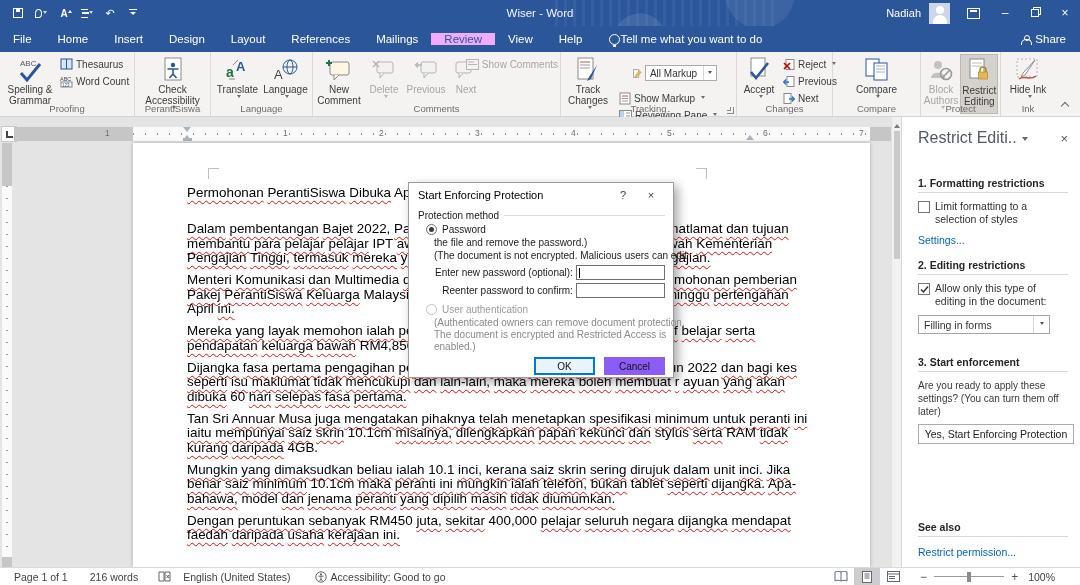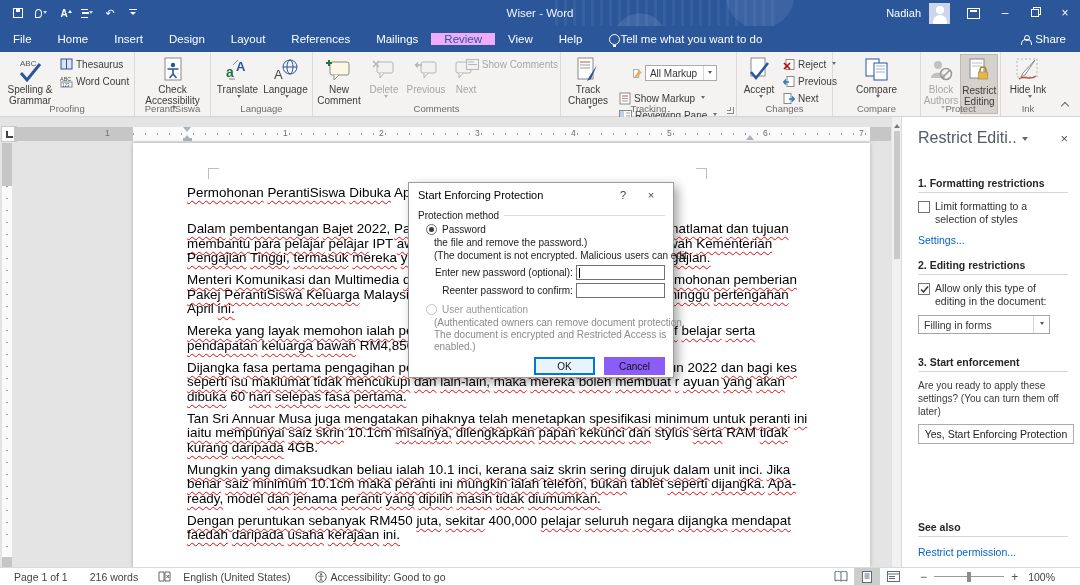--- a/index.html
+++ b/index.html
@@ -549,21 +549,21 @@
           <div class="dline dlast"><span class="sq">dibuka</span> <span>60</span> <span class="sq">hari</span> <span class="sq">selepas</span> <span class="sq">fasa</span> <span class="sq">pertama.</span></div>
         </div>
         <div class="para">
           <div class="dline"><span>Tan</span> <span>Sri</span> <span class="sq">Annuar</span> <span class="sq">Musa</span> <span class="sq">juga</span> <span class="sq">mengatakan</span> <span class="sq">pihaknya</span> <span class="sq">telah</span> <span class="sq">menetapkan</span> <span class="sq">spesifikasi</span> <span class="sq">minimum</span> <span class="sq">untuk</span> <span class="sq">peranti</span> <span class="sq">ini</span></div>
           <div class="dline"><span class="sq">iaitu</span> <span class="sq">mempunyai</span> <span class="sq">saiz</span> <span class="sq">skrin</span> <span>10.1cm</span> <span class="sq">misalnya,</span> <span class="sq">dilengkapkan</span> <span class="sq">papan</span> <span class="sq">kekunci</span> <span class="sq">dan</span> <span>stylus</span> <span class="sq">serta</span> <span>RAM</span> <span class="sq">tidak</span></div>
           <div class="dline dlast"><span class="sq">kurang</span> <span class="sq">daripada</span> <span>4GB.</span></div>
         </div>
         <div class="para">
           <div class="dline"><span class="sq">Mungkin</span> <span class="sq">yang</span> <span class="sq">dimaksudkan</span> <span class="sq">beliau</span> <span class="sq">ialah</span> <span>10.1</span> <span class="sq">inci,</span> <span class="sq">kerana</span> <span class="sq">saiz</span> <span class="sq">skrin</span> <span class="sq">sering</span> <span class="sq">dirujuk</span> <span class="sq">dalam</span> <span>unit</span> <span class="sq">inci.</span> <span class="sq">Jika</span></div>
           <div class="dline"><span class="sq">benar</span> <span class="sq">saiz</span> <span class="sq">minimum</span> <span>10.1cm</span> <span class="sq">maka</span> <span class="sq">peranti</span> <span class="sq">ini</span> <span class="sq">mungkin</span> <span class="sq">ialah</span> <span class="sq">telefon,</span> <span class="sq">bukan</span> <span>tablet</span> <span class="sq">seperti</span> <span class="sq">dijangka.</span> <span class="sq">Apa-</span></div>
-          <div class="dline dlast"><span class="sq">ready,</span> <span>model</span> <span class="sq">dan</span> <span class="sq">jenama</span> <span class="sq">peranti</span> <span class="sq">yang</span> <span class="sq">dipilih</span> <span class="sq">masih</span> <span class="sq">tidak</span> <span class="sq">diumumkan.</span></div>
+          <div class="dline dlast"><span class="sq">bahawa,</span> <span>model</span> <span class="sq">dan</span> <span class="sq">jenama</span> <span class="sq">peranti</span> <span class="sq">yang</span> <span class="sq">dipilih</span> <span class="sq">masih</span> <span class="sq">tidak</span> <span class="sq">diumumkan.</span></div>
         </div>
         <div class="para">
           <div class="dline"><span class="sq">Dengan</span> <span class="sq">peruntukan</span> <span class="sq">sebanyak</span> <span>RM450</span> <span class="sq">juta,</span> <span class="sq">sekitar</span> <span>400,000</span> <span class="sq">pelajar</span> <span class="sq">seluruh</span> <span class="sq">negara</span> <span class="sq">dijangka</span> <span class="sq">mendapat</span></div>
           <div class="dline dlast"><span class="sq">faedah</span> <span class="sq">daripada</span> <span class="sq">usaha</span> <span class="sq">kerajaan</span> <span class="sq">ini.</span></div>
         </div>
       </div>
   </div>
 
   <div id="scrollbar">
     <span class="sb-up"></span>

